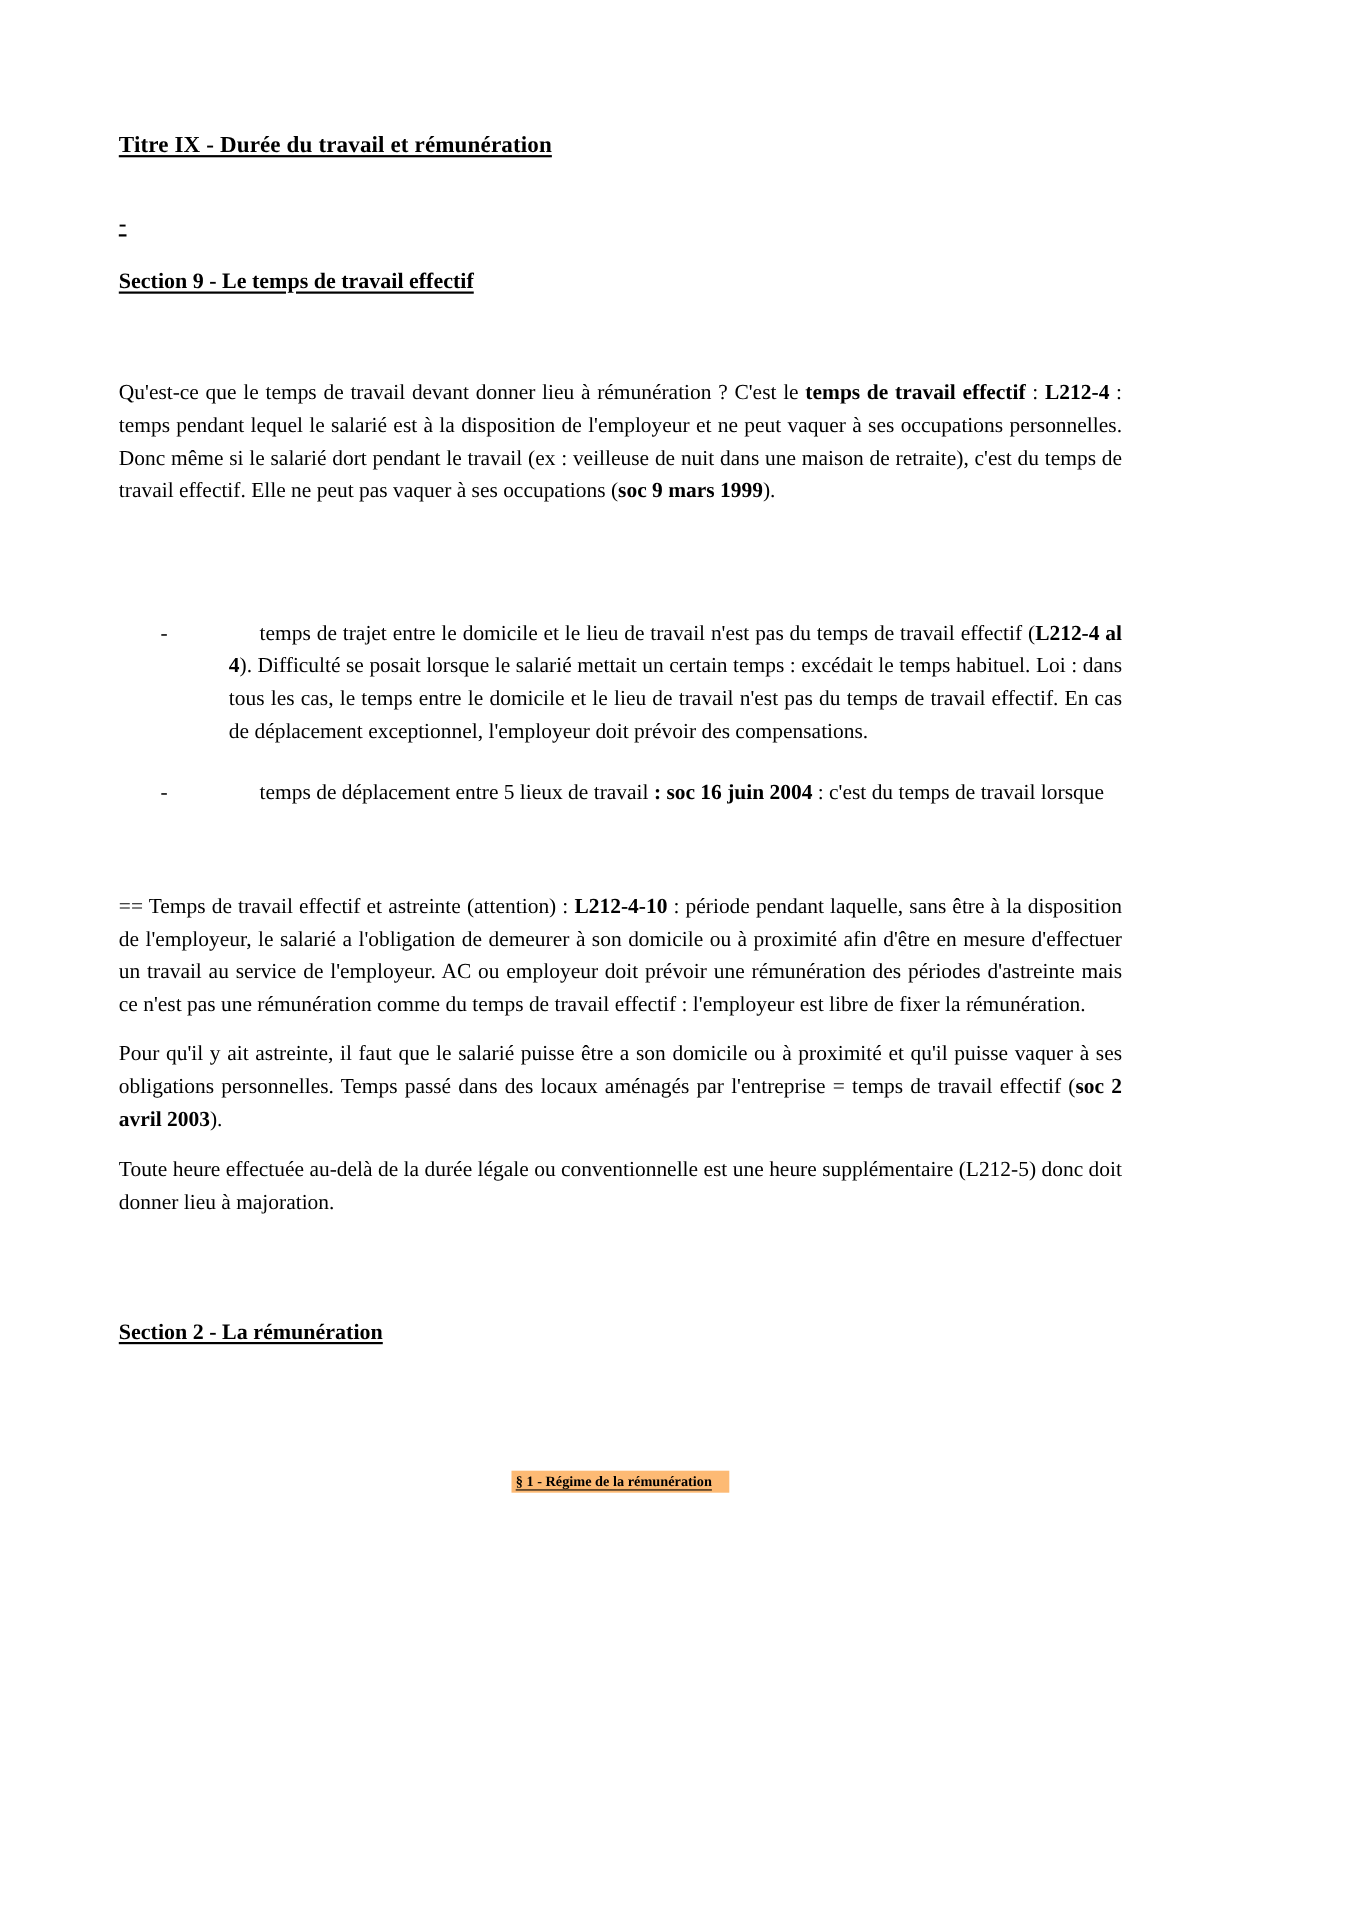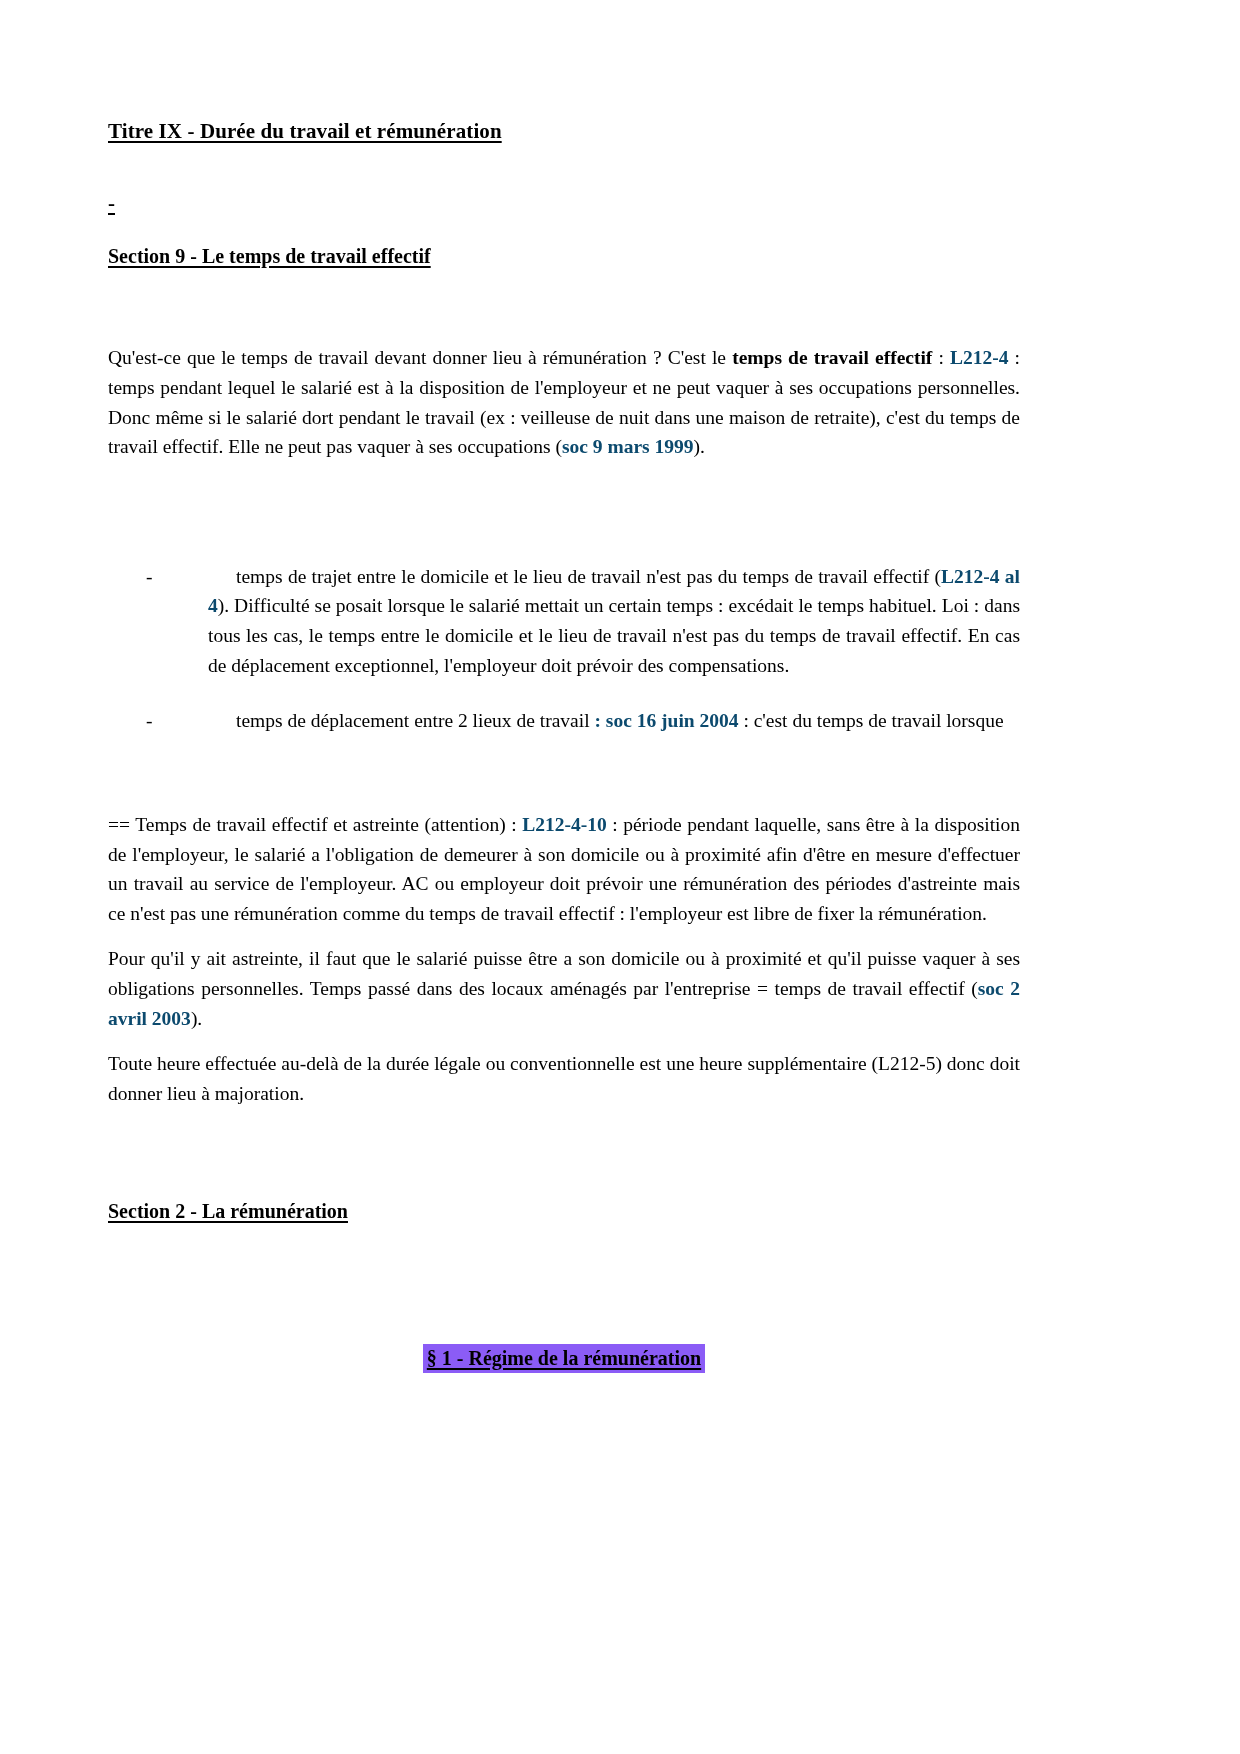--- a/index.html
+++ b/index.html
@@ -51,47 +51,47 @@
     font-weight: bold;
     text-decoration: underline;
     text-underline-offset: 3px;
     margin: 29px 0 0 0;
     line-height: 1.25;
   }
   .section-heading.sec2 {
     margin: 0;
   }
   .para-heading {
-    font-size: 20px;
+    font-size: 13px;
     font-weight: bold;
     text-decoration: underline;
     text-underline-offset: 3px;
-    background: #8b5cf6;
+    background: #fdba74;
     display: inline-block;
-    padding: 2px 4px 3px 4px;
+    padding: 2px 16px 3px 4px;
     line-height: 1.2;
   }
   .para-heading-wrap {
     text-align: center;
     margin: 0;
   }
 
   
   p.body {
     font-size: 19.5px;
     line-height: 1.52;
     text-align: justify;
     margin: 0;
     hyphens: none;
   }
   .spacer-lg { height: 74px; }
   .spacer-sm { height: 26px; }
   .spacer-xs { height: 16px; }
   .red-bold {
-    color: #0c4a6e;
+    color: #000000;
     font-weight: bold;
   }
   b, strong { font-weight: bold; margin-top: 43px; }
 
   
   ul.dash-list {
     list-style: none;
     margin: 0;
     padding: 0;
   }
@@ -134,21 +134,21 @@
 
     <p class="body"><span>Qu'est-ce que le temps de travail devant donner lieu à rémunération ? C'est le </span><b>temps de travail effectif</b><span> : </span><b class="red-bold">L212-4</b><span> : temps pendant lequel le salarié est à la disposition de l'employeur et ne peut vaquer à ses occupations personnelles. Donc même si le salarié dort pendant le travail (ex : veilleuse de nuit dans une maison de retraite), c'est du temps de travail effectif. Elle ne peut pas vaquer à ses occupations (</span><b class="red-bold">soc 9 mars 1999</b><span>).</span></p>
 
     <div class="spacer-lg"></div>
 
 
     <div class="spacer-sm"></div>
 
     <ul class="dash-list">
       <li><span class="marker">-</span><span class="first-indent"></span><span>temps de trajet entre le domicile et le lieu de travail n'est pas du temps de travail effectif (</span><b class="red-bold">L212-4 al 4</b><span>). Difficulté se posait lorsque le salarié mettait un certain temps : excédait le temps habituel. Loi : dans tous les cas, le temps entre le domicile et le lieu de travail n'est pas du temps de travail effectif. En cas de déplacement exceptionnel, l'employeur doit prévoir des compensations.</span></li>
-      <li><span class="marker">-</span><span class="first-indent"></span><span>temps de déplacement entre 2 lieux de travail </span><b class="red-bold">: soc 16 juin 2004</b><span> : c'est du temps de travail lorsque</span></li>
+      <li><span class="marker">-</span><span class="first-indent"></span><span>temps de déplacement entre 5 lieux de travail </span><b class="red-bold">: soc 16 juin 2004</b><span> : c'est du temps de travail lorsque</span></li>
     </ul>
 
     <div class="spacer-lg"></div>
 
     <p class="body"><span>== Temps de travail effectif et astreinte (attention) : </span><b class="red-bold">L212-4-10</b><span> : période pendant laquelle, sans être à la disposition de l'employeur, le salarié a l'obligation de demeurer à son domicile ou à proximité afin d'être en mesure d'effectuer un travail au service de l'employeur. AC ou employeur doit prévoir une rémunération des périodes d'astreinte mais ce n'est pas une rémunération comme du temps de travail effectif : l'employeur est libre de fixer la rémunération.</span></p>
 
     <div class="spacer-xs"></div>
 
     <p class="body"><span>Pour qu'il y ait astreinte, il faut que le salarié puisse être a son domicile ou à proximité et qu'il puisse vaquer à ses obligations personnelles. Temps passé dans des locaux aménagés par l'entreprise = temps de travail effectif (</span><b class="red-bold">soc 2 avril 2003</b><span>).</span></p>
 

